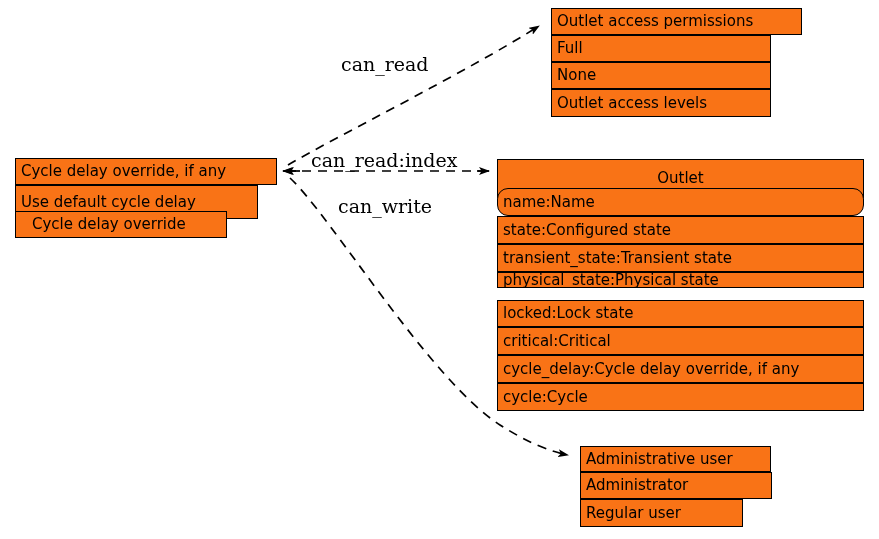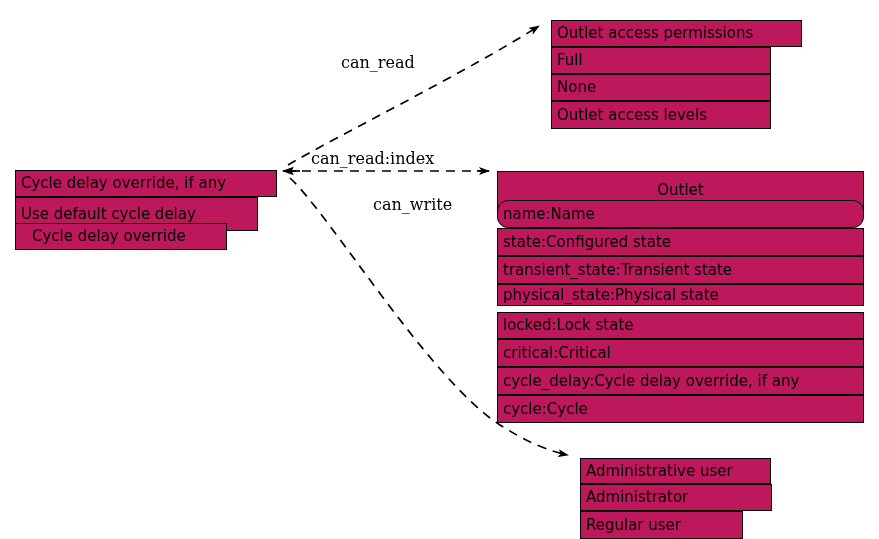--- a/index.html
+++ b/index.html
@@ -16,30 +16,29 @@
     font-family: "DejaVu Sans", sans-serif;
   }
   .node {
     position: absolute;
     box-sizing: border-box;
   }
   .row {
     position: absolute;
     box-sizing: border-box;
     border: 1px solid #000000;
-    background: #be185d;
+    background: #f97316;
     color: #000000;
     font-family: "DejaVu Sans", sans-serif;
     font-size: 15px;
     line-height: 1;
     display: flex;
     align-items: center;
     white-space: nowrap;
     overflow: hidden;
-    margin-top: 12px;
   }
   .row.left {
     justify-content: flex-start;
     padding-left: 5px;
   }
   .row.center {
     justify-content: center;
     padding-left: 2px;
     padding-right: 2px;
   }
@@ -47,21 +46,21 @@
     position: absolute;
     left: 0;
     top: 0;
     width: 879px;
     height: 539px;
     pointer-events: none;
   }
   .edge-label {
     position: absolute;
     font-family: "DejaVu Serif", serif;
-    font-size: 16px;
+    font-size: 19px;
     color: #000000;
     white-space: nowrap;
     line-height: 1;
   }
 </style>
 </head>
 <body>
 
 <div id="canvas">
 
@@ -96,32 +95,32 @@
     <div class="row left" style="left:551px; top:35px; width:220px; height:27px;">Full</div>
     <div class="row left" style="left:551px; top:62px; width:220px; height:27px;">None</div>
     <div class="row left" style="left:551px; top:89px; width:220px; height:28px;">Outlet access levels</div>
   </div>
 
   <div class="node">
     <div class="row center" style="left:497px; top:159px; width:367px; height:39px;">Outlet</div>
     <div class="row left" style="left:497px; top:188px; width:367px; height:28px;border-radius:11px;">name:Name</div>
     <div class="row left" style="left:497px; top:216px; width:367px; height:28px;text-align:right;">state:Configured state</div>
     <div class="row left" style="left:497px; top:244px; width:367px; height:28px;">transient_state:Transient state</div>
-    <div class="row left" style="left:497px; top:272px; width:367px; height:22px;">physical_state:Physical state</div>
+    <div class="row left" style="left:497px; top:272px; width:367px; height:16px;">physical_state:Physical state</div>
     <div class="row left" style="left:497px; top:300px; width:367px; height:27px;">locked:Lock state</div>
     <div class="row left" style="left:497px; top:327px; width:367px; height:28px;">critical:Critical</div>
     <div class="row left" style="left:497px; top:355px; width:367px; height:28px;">cycle_delay:Cycle delay override, if any</div>
     <div class="row left" style="left:497px; top:383px; width:367px; height:28px;">cycle:Cycle</div>
   </div>
 
   <div class="node">
     <div class="row left" style="left:580px; top:446px; width:191px; height:26px;">Administrative user</div>
     <div class="row left" style="left:580px; top:472px; width:192px; height:27px;">Administrator</div>
     <div class="row left" style="left:580px; top:499px; width:163px; height:28px;">Regular user</div>
   </div>
 
   <div class="edge-label" style="left:341px; top:55px;">can_read</div>
 
   <div class="edge-label" style="left:311px; top:151px;">can_read:index</div>
 
-  <div class="edge-label" style="left:338px; top:197px;margin-left:35px;">can_write</div>
+  <div class="edge-label" style="left:338px; top:197px;">can_write</div>
 
 </div>
 
 </body></html>

